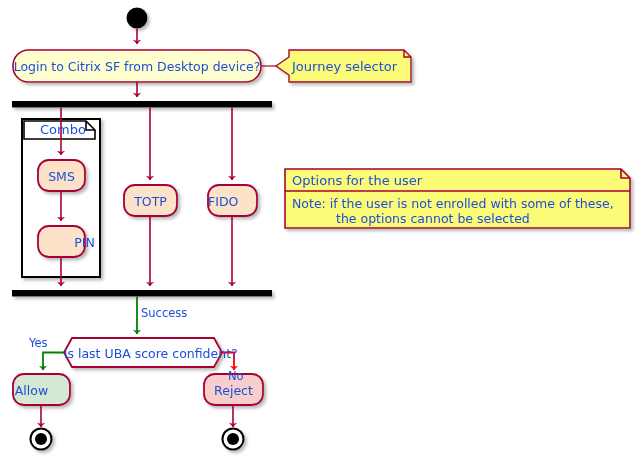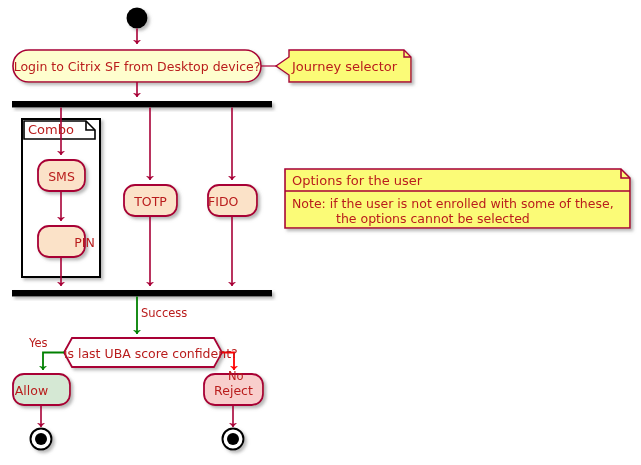--- a/index.html
+++ b/index.html
@@ -1,21 +1,21 @@
 <!DOCTYPE html>
 <html><head>
 <meta charset="utf-8">
 <style>
   html,body{margin:0;padding:0;background:#ffffff;}
   body{width:641px;height:465px;position:relative;
        font-family:"DejaVu Sans","Liberation Sans",sans-serif;
        -webkit-font-smoothing:antialiased;}
   #canvas{position:absolute;left:0;top:0;width:641px;height:465px;overflow:hidden;}
   svg{position:absolute;left:0;top:0;}
-  .lbl{position:absolute;color:#b91c1c;white-space:nowrap;}
+  .lbl{position:absolute;color:#1d4ed8;white-space:nowrap;}
   .node-lbl{font-size:12.5px;text-align:center;}
   .edge-lbl{font-size:11.5px;}
   .note-title{font-size:13px;}
   .note-body{font-size:12.5px;line-height:15px;}
   .partition-lbl{font-size:13px;}
 </style>
 </head>
 <body>
 
 <div id="canvas">
@@ -164,21 +164,21 @@
     <g>
       <circle cx="233" cy="439" r="10.5" fill="#FFFFFF" stroke="#000000" stroke-width="2" filter="url(#sh)"></circle>
       <circle cx="233" cy="439" r="6" fill="#000000"></circle>
     </g>
   </svg>
 
   <div class="lbl node-lbl" style="left:13px;top:59px;width:248px;">Login to Citrix SF from Desktop device?</div>
 
   <div class="lbl note-title" style="left:292px;top:59px;">Journey selector</div>
 
-  <div class="lbl partition-lbl" style="left:28px;top:122px;">Combo</div>
+  <div class="lbl partition-lbl" style="left:40px;top:122px;">Combo</div>
 
   <div class="lbl node-lbl" style="left:38px;top:169px;width:47px;">SMS</div>
 
   <div class="lbl node-lbl" style="left:38px;top:235px;width:47px;padding-left:23px;">PIN</div>
 
   <div class="lbl node-lbl" style="left:124px;top:194px;width:53px;">TOTP</div>
 
   <div class="lbl node-lbl" style="left:208px;top:194px;width:30px;">FIDO</div>
 
   <div class="lbl note-body" style="left:292px;top:196px;">Note: if the user is not enrolled with some of these,</div>

